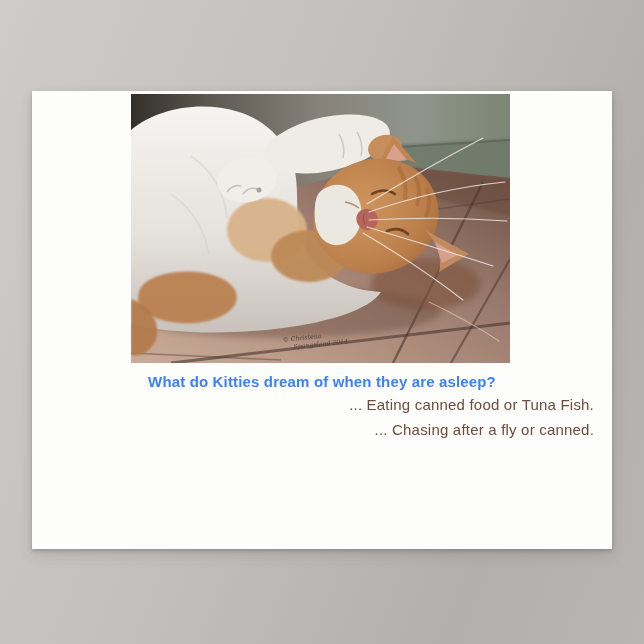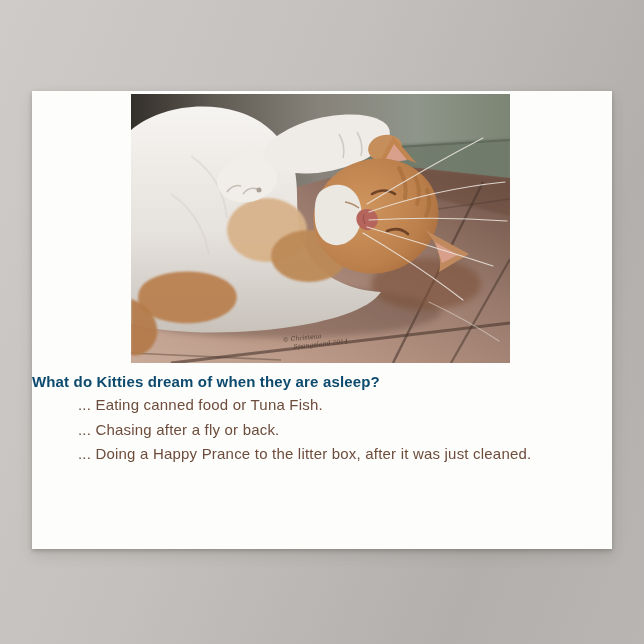--- a/index.html
+++ b/index.html
@@ -10,28 +10,28 @@
   }
   .stage{position:relative;width:644px;height:644px;}
   .poster{
     position:absolute;left:32px;top:91px;width:580px;height:458px;
     background:#fdfdfc;
     box-shadow:0 2px 4px rgba(60,55,50,.28), 0 6px 14px rgba(60,55,50,.12);
   }
   .photo{position:absolute;left:99px;top:3px;width:379px;height:269px;display:block;}
   .poster-title{
     position:absolute;top:282px;left:0;right:0;
-    font-weight:bold;font-size:15px;letter-spacing:.15px;
-    color:#0c4a6e;
+    text-align:center;font-weight:bold;font-size:15px;letter-spacing:.15px;
+    color:#3b82f6;
   }
   .bullets{
     position:absolute;top:305px;left:46px;right:18px;
     font-size:15px;letter-spacing:.2px;color:#6d4c3b;font-weight:normal;
   }
-  .bullets p{margin:0 0 6px 0;line-height:18.5px;white-space:pre-line;}
+  .bullets p{margin:0 0 6px 0;line-height:18.5px;white-space:pre-line;text-align:right;}
 </style>
 </head>
 <body>
 
 <div class="stage">
   <div class="poster">
 
     <svg class="photo" viewBox="0 0 379 269" preserveAspectRatio="none" xmlns="http://www.w3.org/2000/svg">
       <defs>
         <linearGradient id="wallG" x1="0" y1="0" x2="1" y2="0">
@@ -142,18 +142,17 @@
       <g transform="rotate(-6 170 248)" fill="#473930" opacity=".85" font-family="'DejaVu Serif',serif" font-style="italic" font-size="6.2">
         <text x="152" y="246">© Christena</text>
         <text x="162" y="254">Spangeland 2014</text>
       </g>
     </svg>
 
     <div class="poster-title">What do Kitties dream of when they are asleep?</div>
 
     <div class="bullets">
       <p>... Eating canned food or Tuna Fish.</p>
-      <p>... Chasing after a fly or back.</p>
-      <p>... Doing a Happy Prance to the litter box, after it was just cleaned.</p>
+      <p>... Chasing after a fly or canned.</p>
     </div>
 
   </div>
 </div>
 
 </body></html>

